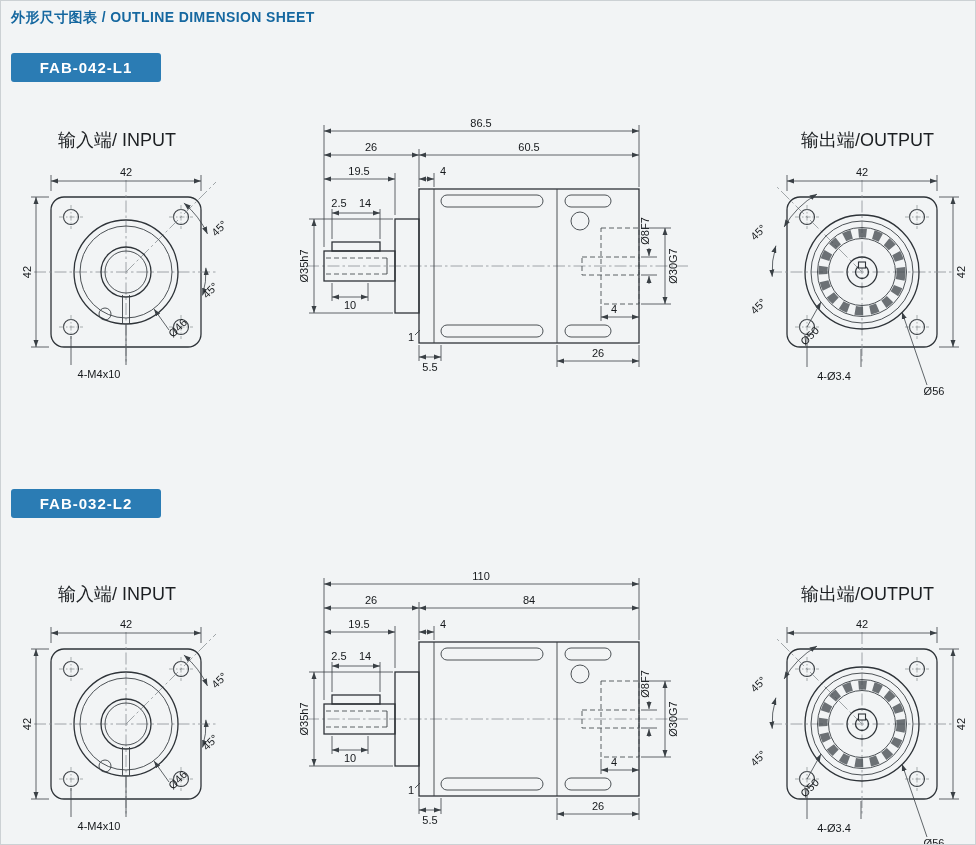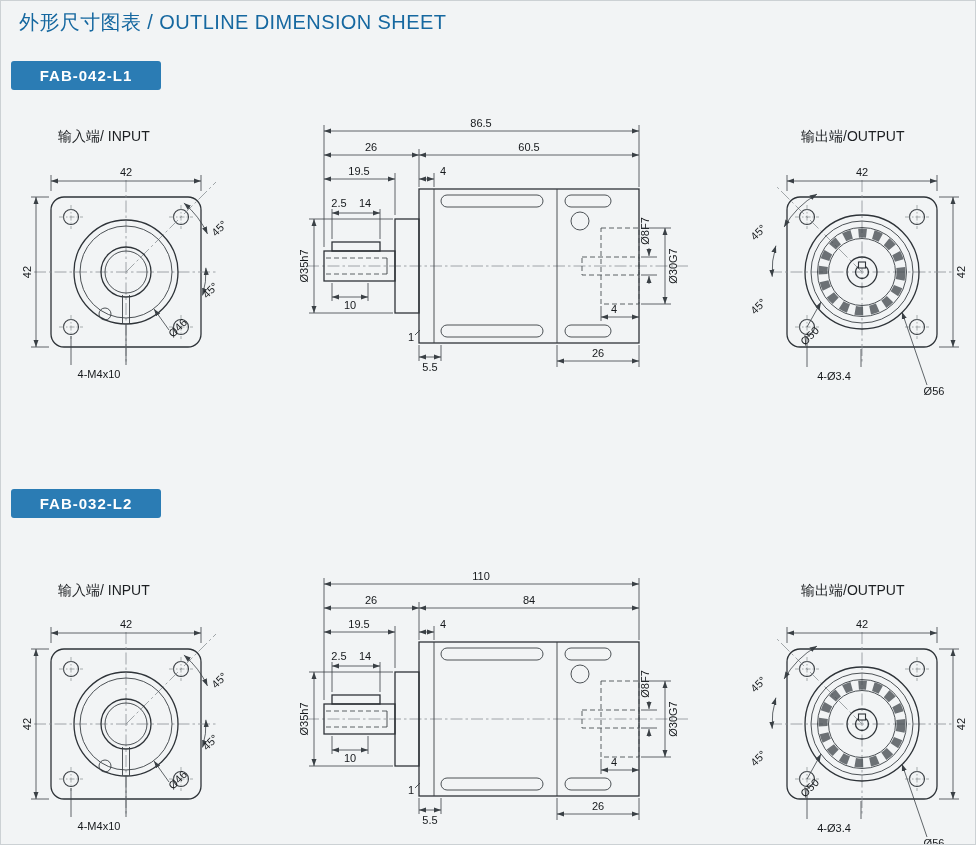--- a/index.html
+++ b/index.html
@@ -1,20 +1,20 @@
 <!DOCTYPE html>
 <html style="--title-color: #1668a0; --badge-bg: #2b7cb4; --badge-text: #ffffff;"><head>
 <meta charset="utf-8">
 <style>
   *{margin:0;padding:0;box-sizing:border-box}
   html,body{width:976px;height:845px}
   body{position:relative;background:#f2f4f5;font-family:"Liberation Sans",sans-serif;overflow:hidden;border:1px solid #ccd1d4}
-  .title{position:absolute;left:18px;top:8px;font-size:20px;font-weight:normal;color:var(--title-color,#1668a0);letter-spacing:.4px;white-space:nowrap}
+  .title{position:absolute;left:10px;top:8px;font-size:14px;font-weight:bold;color:var(--title-color,#1668a0);letter-spacing:.4px;white-space:nowrap}
   .badge{position:absolute;left:10px;width:150px;height:29px;background:var(--badge-bg,#2b7cb4);color:var(--badge-text,#fff);display:flex;align-items:center;justify-content:center;font-size:15px;font-weight:bold;letter-spacing:1px;border-radius:3px}
-  .view-label{position:absolute;font-size:14px;color:#1c1f22;white-space:nowrap}
+  .view-label{position:absolute;font-size:18px;color:#1c1f22;white-space:nowrap}
   svg.drw{position:absolute;overflow:visible}
   .out{fill:none;stroke:#2e3338;stroke-width:1.3}
   .thin{fill:none;stroke:#3a3f44;stroke-width:.9}
   .ext,.dim{stroke:#3a4045;stroke-width:.8;fill:none}
   .cl{stroke:#8a9094;stroke-width:.8;fill:none;stroke-dasharray:12 3 2.5 3}
   .hid{stroke:#4a5055;stroke-width:.9;fill:none;stroke-dasharray:5 3}
   text.d{font-family:"Liberation Sans",sans-serif;font-size:11px;fill:#16191c;text-anchor:middle}
   .wave{fill:none;stroke:#4a5055;stroke-width:9;stroke-dasharray:8 7;opacity:.8}
 </style>
 </head>
@@ -28,21 +28,21 @@
     <g id="chole">
       <circle r="7.5" fill="none" stroke="#3a3f44" stroke-width="1.1"></circle>
       <line x1="-12" y1="0" x2="12" y2="0" stroke="#868c90" stroke-width=".7" stroke-dasharray="5 2 1.5 2"></line>
       <line x1="0" y1="-12" x2="0" y2="12" stroke="#868c90" stroke-width=".7" stroke-dasharray="5 2 1.5 2"></line>
     </g>
   </defs>
 </svg>
 
 <div class="title">外形尺寸图表 / OUTLINE DIMENSION SHEET</div>
 
-<div class="badge" style="top:60px">
+<div class="badge" style="top:52px">
   <span>FAB-042-L1</span>
 </div>
 
 <div class="view-label" style="left:57px;top:127px">输入端/ INPUT</div>
 <div class="view-label" style="left:800px;top:127px">输出端/OUTPUT</div>
 
 <svg class="drw" style="left:5px;top:146px" width="250" height="245" viewBox="0 0 250 245">
   <g>
     <rect class="out" x="45" y="50" width="150" height="150" rx="13"></rect>
     <use href="#chole" x="65" y="70"></use>

